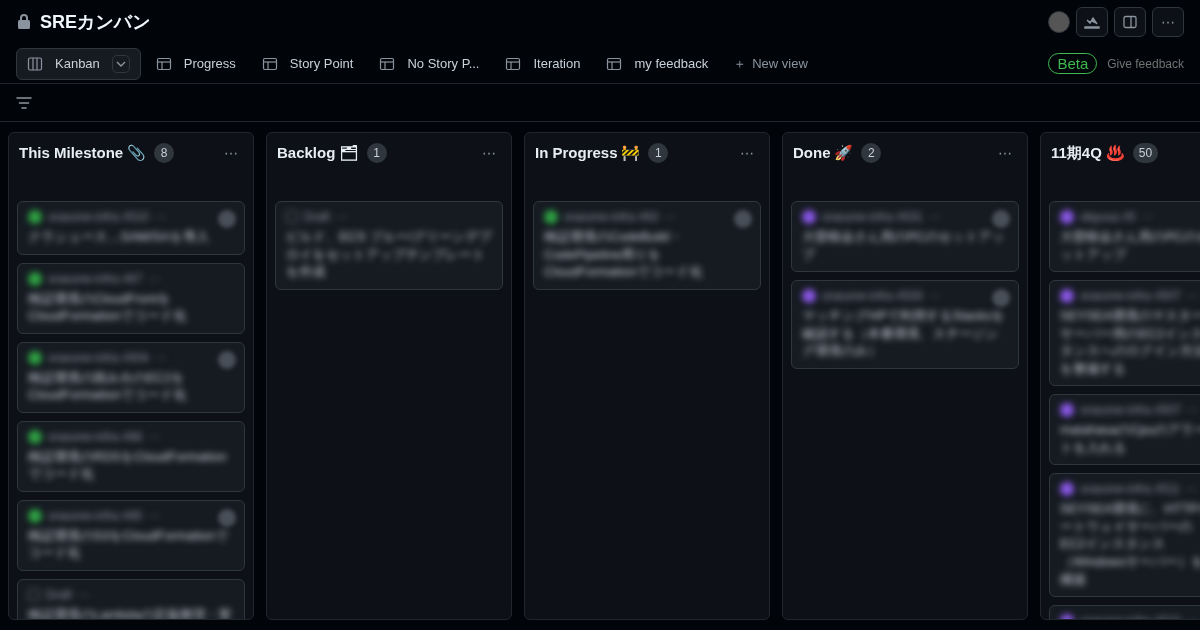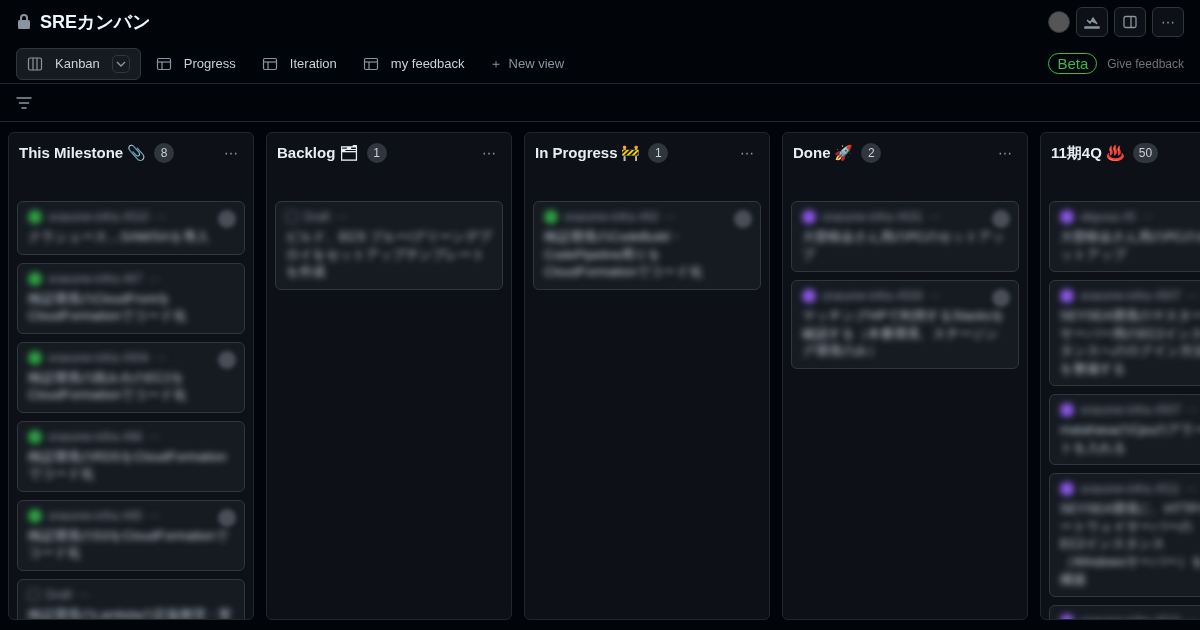--- a/index.html
+++ b/index.html
@@ -176,20 +176,40 @@
       <span>Progress</span>
     </div>
     <div class="tab">
       <span class="tab-ico">
           <svg width="16" height="16" viewBox="0 0 16 16">
             <rect x="1.5" y="2.5" width="13" height="11" rx="1.5" fill="none" stroke="#8b949e" stroke-width="1.2"></rect>
             <line x1="1.5" y1="6" x2="14.5" y2="6" stroke="#8b949e" stroke-width="1.2"></line>
             <line x1="6" y1="6" x2="6" y2="13.5" stroke="#8b949e" stroke-width="1.2"></line>
           </svg>
         </span>
+      <span>Story Point</span>
+    </div>
+    <div class="tab">
+      <span class="tab-ico">
+          <svg width="16" height="16" viewBox="0 0 16 16">
+            <rect x="1.5" y="2.5" width="13" height="11" rx="1.5" fill="none" stroke="#8b949e" stroke-width="1.2"></rect>
+            <line x1="1.5" y1="6" x2="14.5" y2="6" stroke="#8b949e" stroke-width="1.2"></line>
+            <line x1="6" y1="6" x2="6" y2="13.5" stroke="#8b949e" stroke-width="1.2"></line>
+          </svg>
+        </span>
+      <span>No Story P...</span>
+    </div>
+    <div class="tab">
+      <span class="tab-ico">
+          <svg width="16" height="16" viewBox="0 0 16 16">
+            <rect x="1.5" y="2.5" width="13" height="11" rx="1.5" fill="none" stroke="#8b949e" stroke-width="1.2"></rect>
+            <line x1="1.5" y1="6" x2="14.5" y2="6" stroke="#8b949e" stroke-width="1.2"></line>
+            <line x1="6" y1="6" x2="6" y2="13.5" stroke="#8b949e" stroke-width="1.2"></line>
+          </svg>
+        </span>
       <span>Iteration</span>
     </div>
     <div class="tab">
       <span class="tab-ico">
           <svg width="16" height="16" viewBox="0 0 16 16">
             <rect x="1.5" y="2.5" width="13" height="11" rx="1.5" fill="none" stroke="#8b949e" stroke-width="1.2"></rect>
             <line x1="1.5" y1="6" x2="14.5" y2="6" stroke="#8b949e" stroke-width="1.2"></line>
             <line x1="6" y1="6" x2="6" y2="13.5" stroke="#8b949e" stroke-width="1.2"></line>
           </svg>
         </span>

